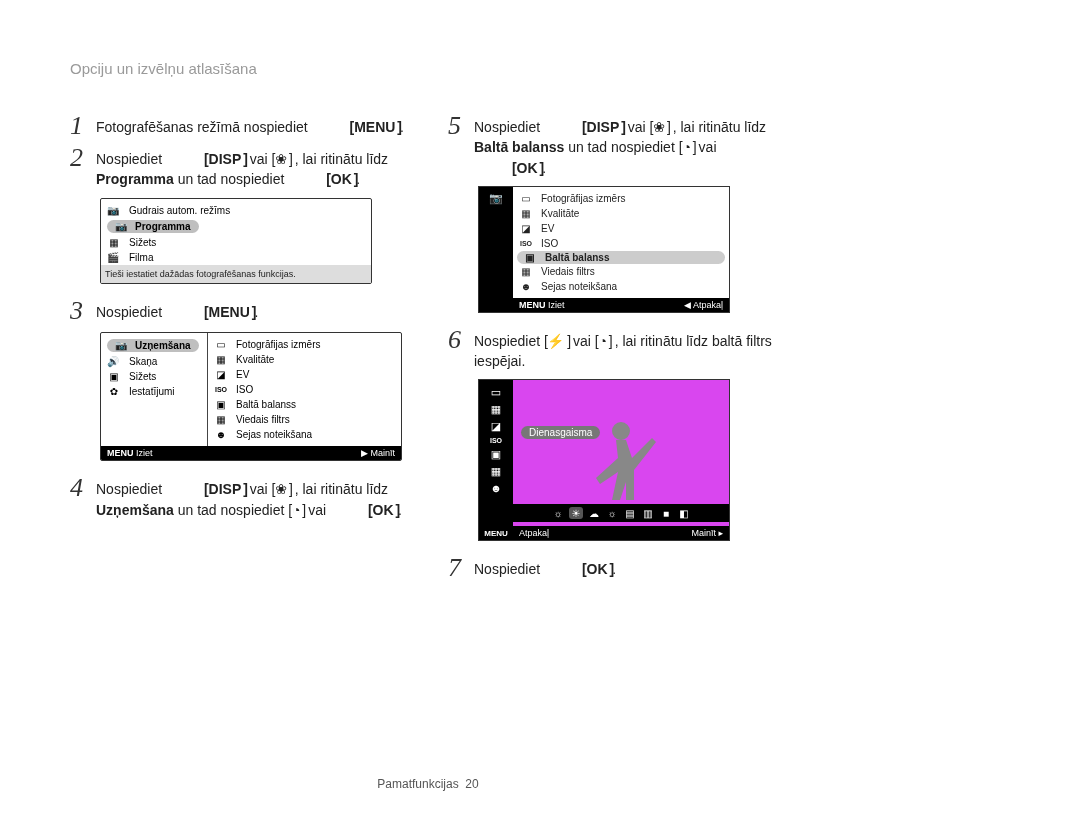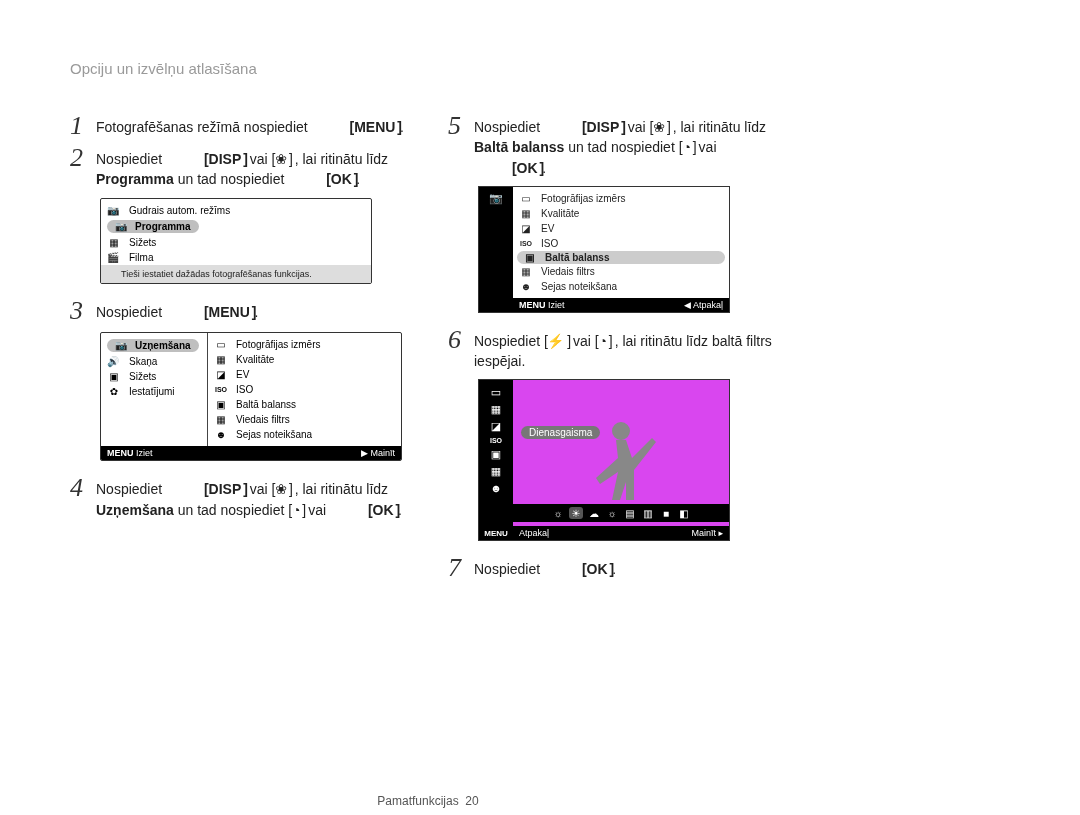--- a/index.html
+++ b/index.html
@@ -96,21 +96,21 @@
     border-radius: 8px;
     padding: 1px 8px;
     display: inline-flex;
     align-items: center;
     gap: 6px;
     font-weight: bold;
   }
   .lcd .desc {
     background: #ddd;
     font-size: 9px;
-    padding: 4px 20px;
+    padding: 4px 4px;
     line-height: 1.2;
   }
   .lcd .bar {
     background: #000;
     color: #fff;
     font-size: 9px;
     display: flex;
     justify-content: space-between;
     padding: 2px 6px;
   }
@@ -237,21 +237,21 @@
   .lcd-live .film .cell.sel { background:#555; border-radius:3px; }
   .lcd-live .bar {
     position:absolute; left:0; right:0; bottom:0;
     background:#000; color:#fff; display:flex;
     justify-content:space-between;
     padding:2px 6px; font-size:9px;
   }
 
   .footer {
     position: absolute;
-    bottom: 7px;
+    bottom: 24px;
     left: 0; right: 0;
     text-align: center;
     font-size: 12px;
     color: #555;
   }
 </style>
 </head>
 <body>
 
 <div class="page">

